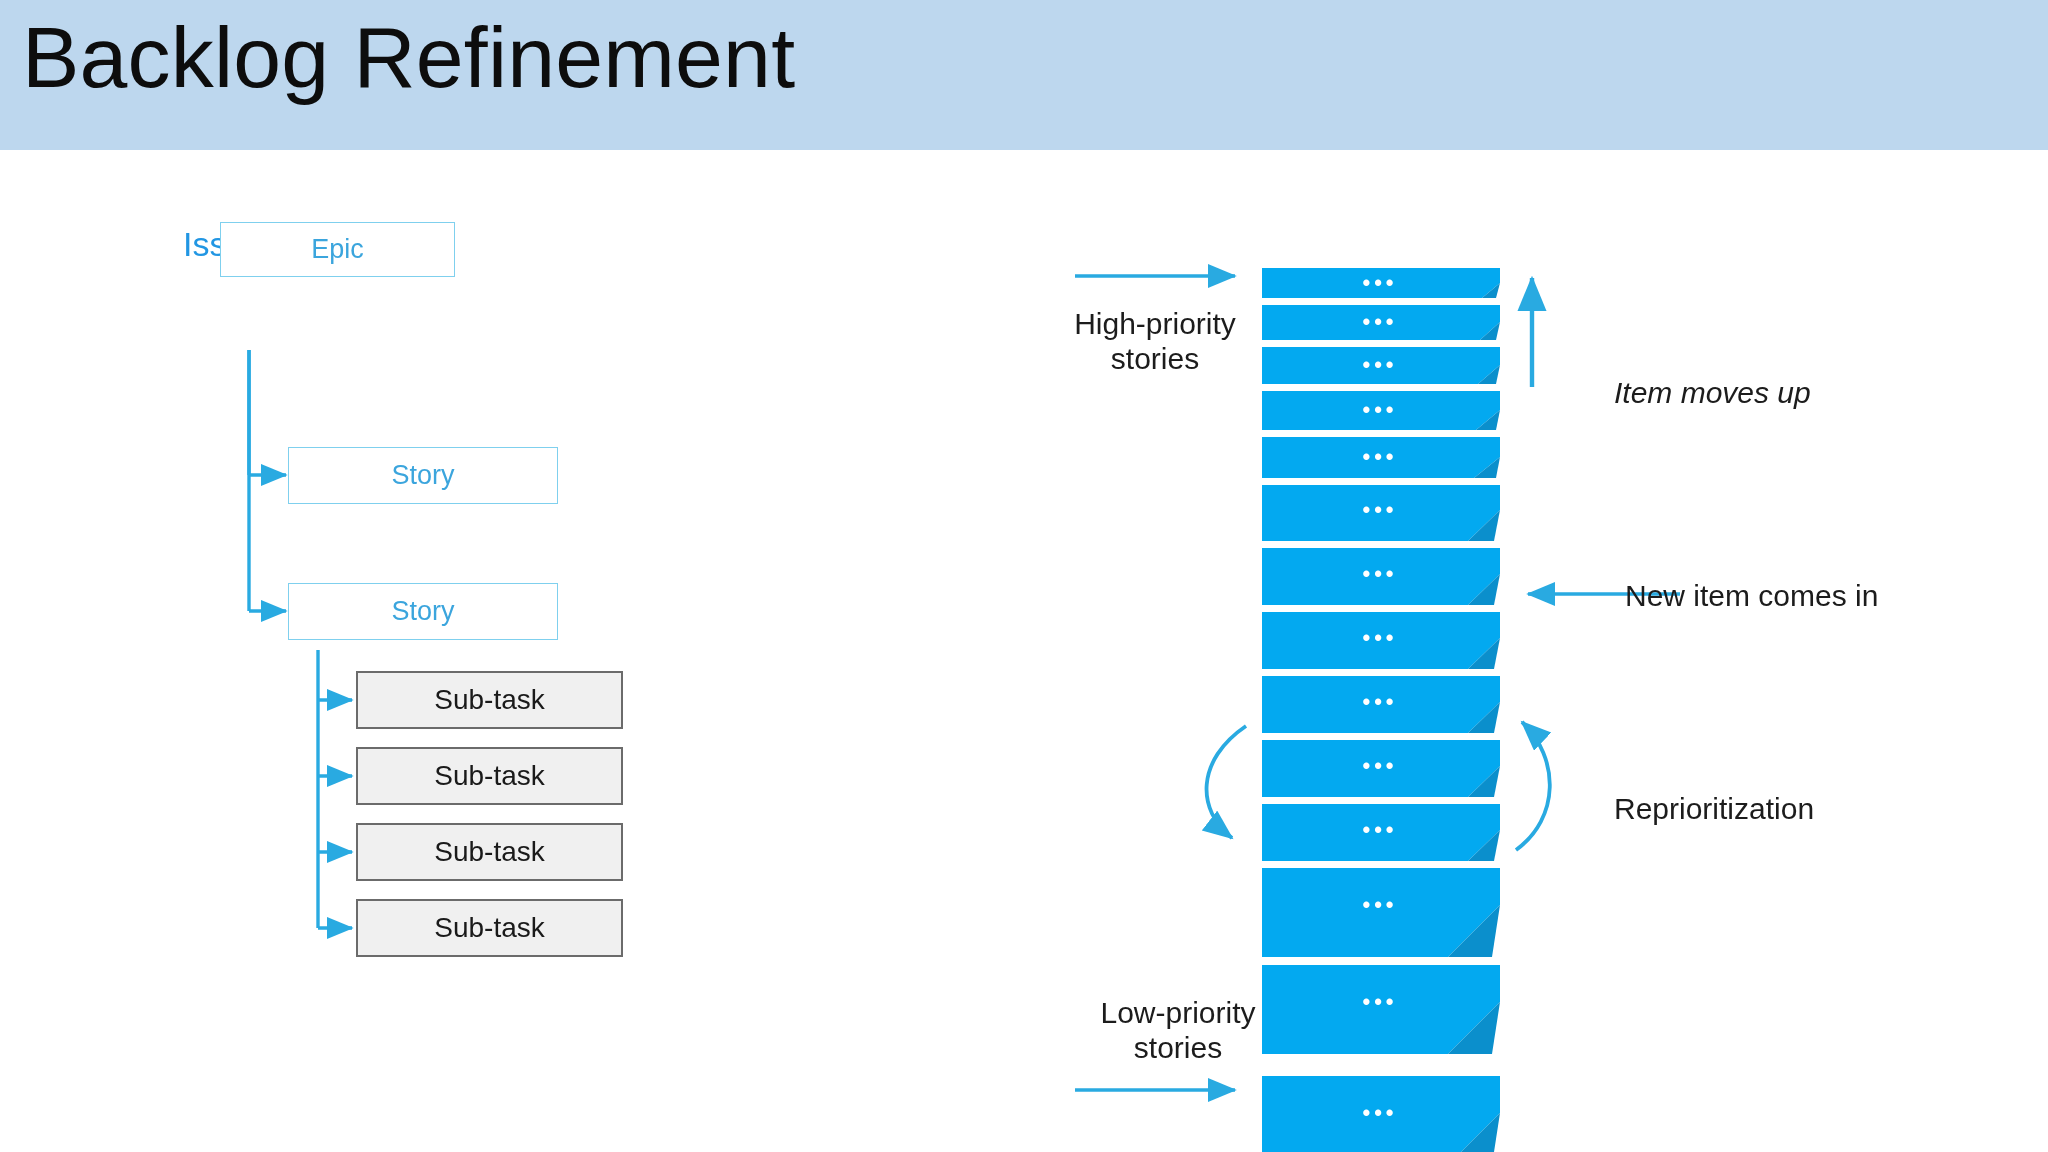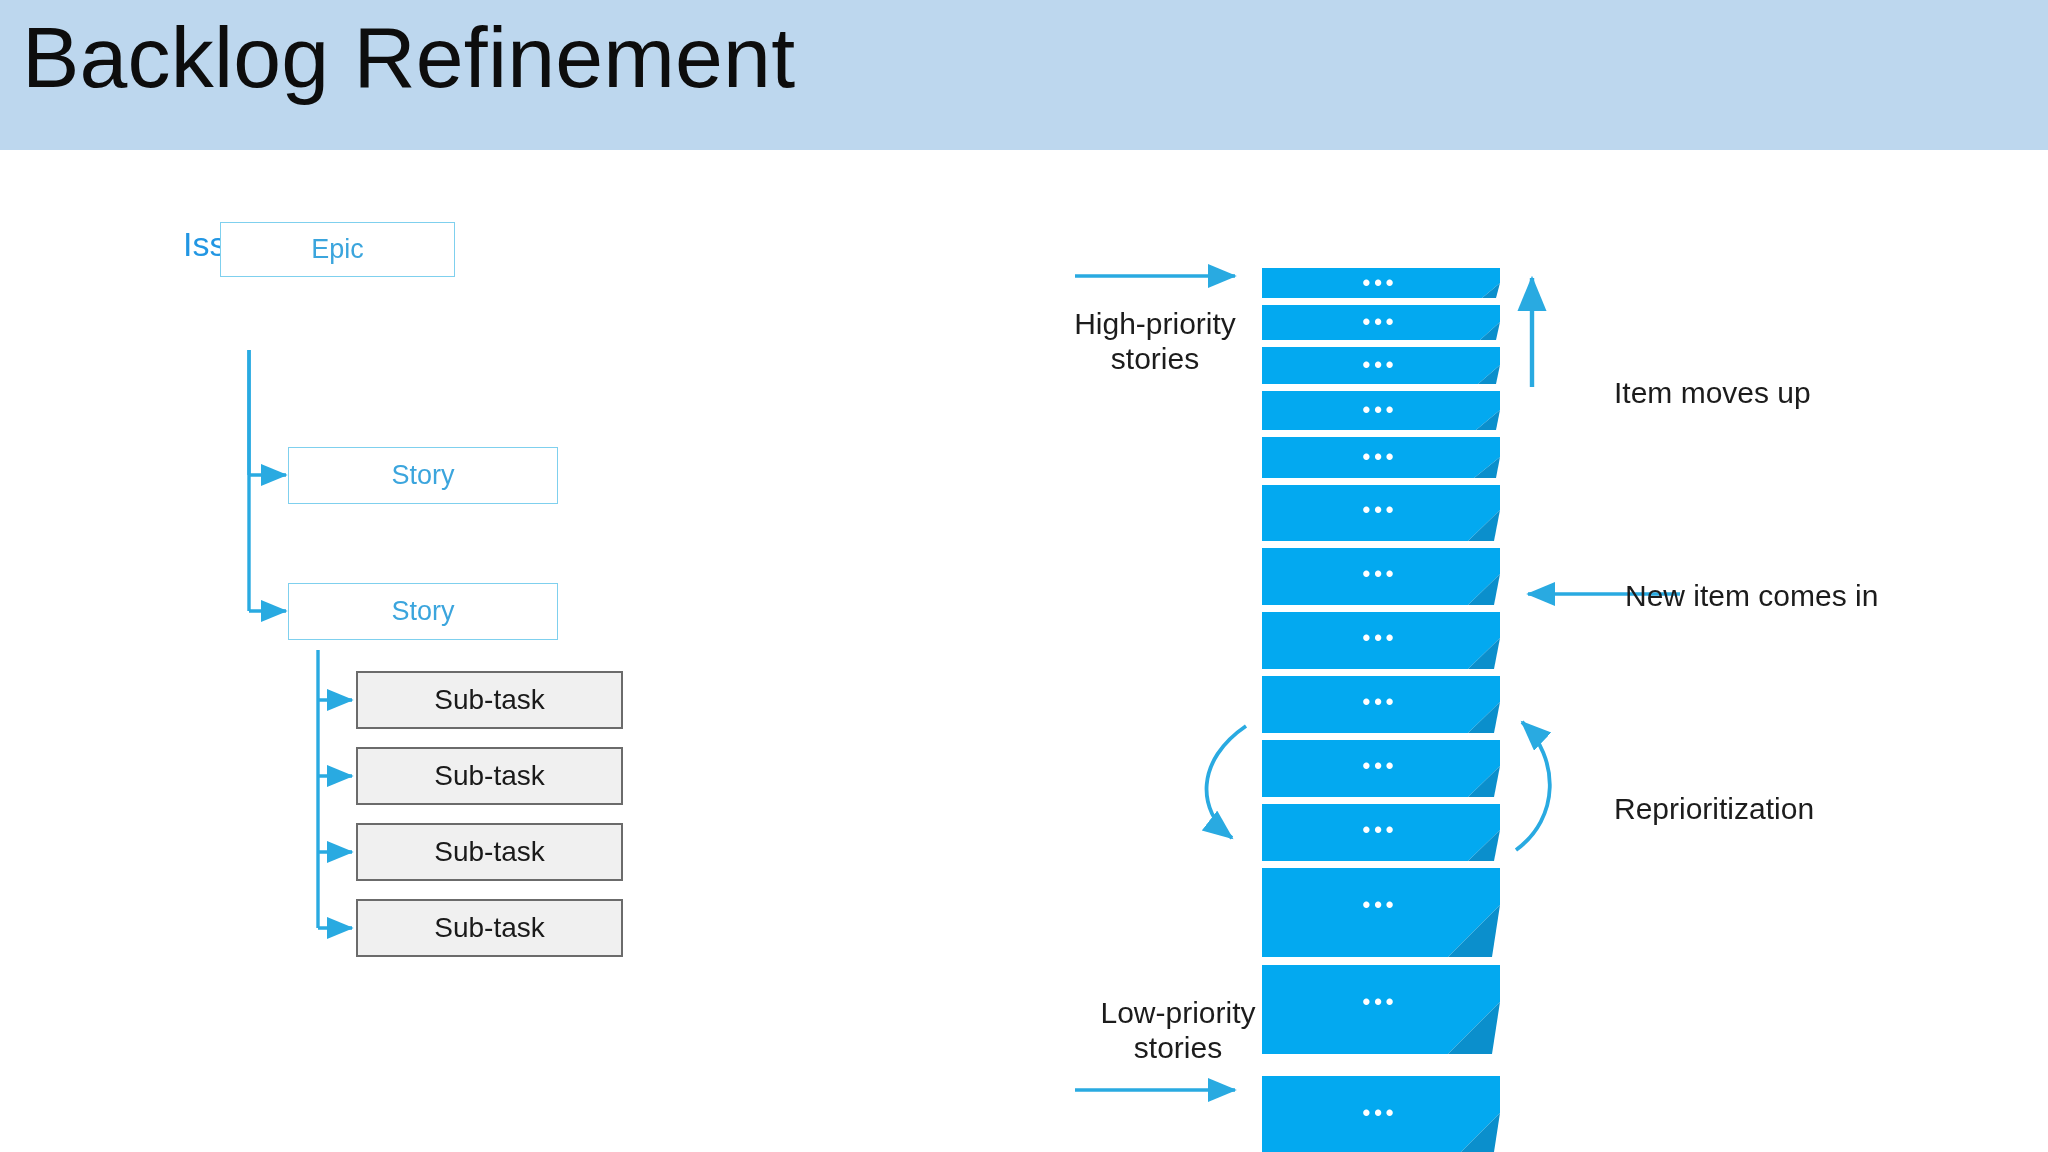--- a/index.html
+++ b/index.html
@@ -282,20 +282,20 @@
 
       <path d="M1516,700 C1560,668 1560,608 1522,572" stroke="#29aae1" stroke-width="3.8" fill="none" marker-end="url(#arrowR)"></path>
     </svg>
 
     <div class="side-label centered" style="left:1155px; top:156px;">High-priority
 stories</div>
 
     <div class="side-label centered" style="left:1155px; top:845px;margin-left:23px;">Low-priority
 stories</div>
 
-    <div class="side-label" style="left:1614px; top:225px;">Item moves up</div>
+    <div class="side-label" style="left:1614px; top:225px;font-style:italic;">Item moves up</div>
 
     <div class="side-label" style="left:1614px; top:428px;margin-left:11px;">New item comes in</div>
 
     <div class="side-label" style="left:1614px; top:641px;">Reprioritization</div>
   </div>
 
 </div>
 
 </body></html>

